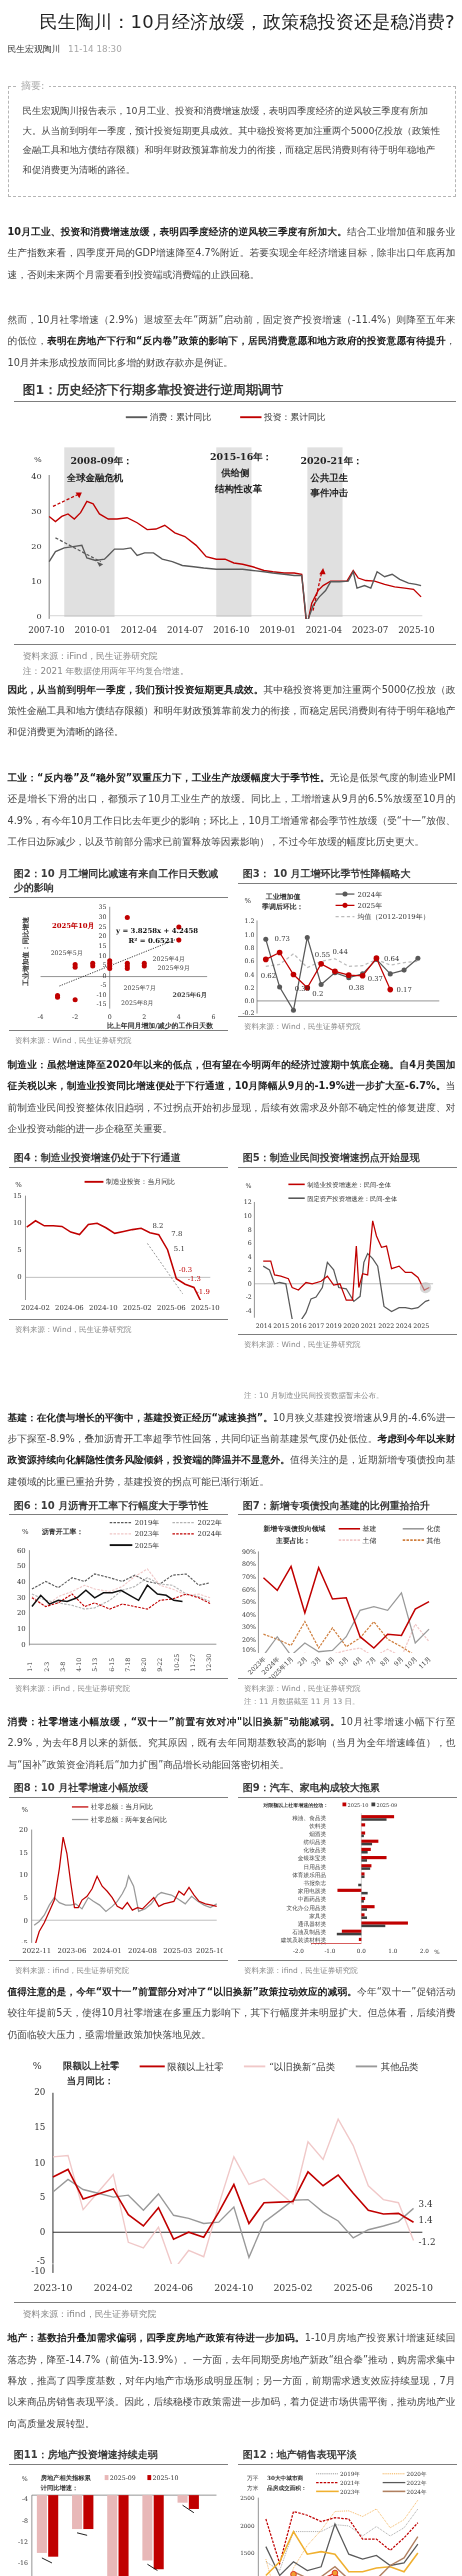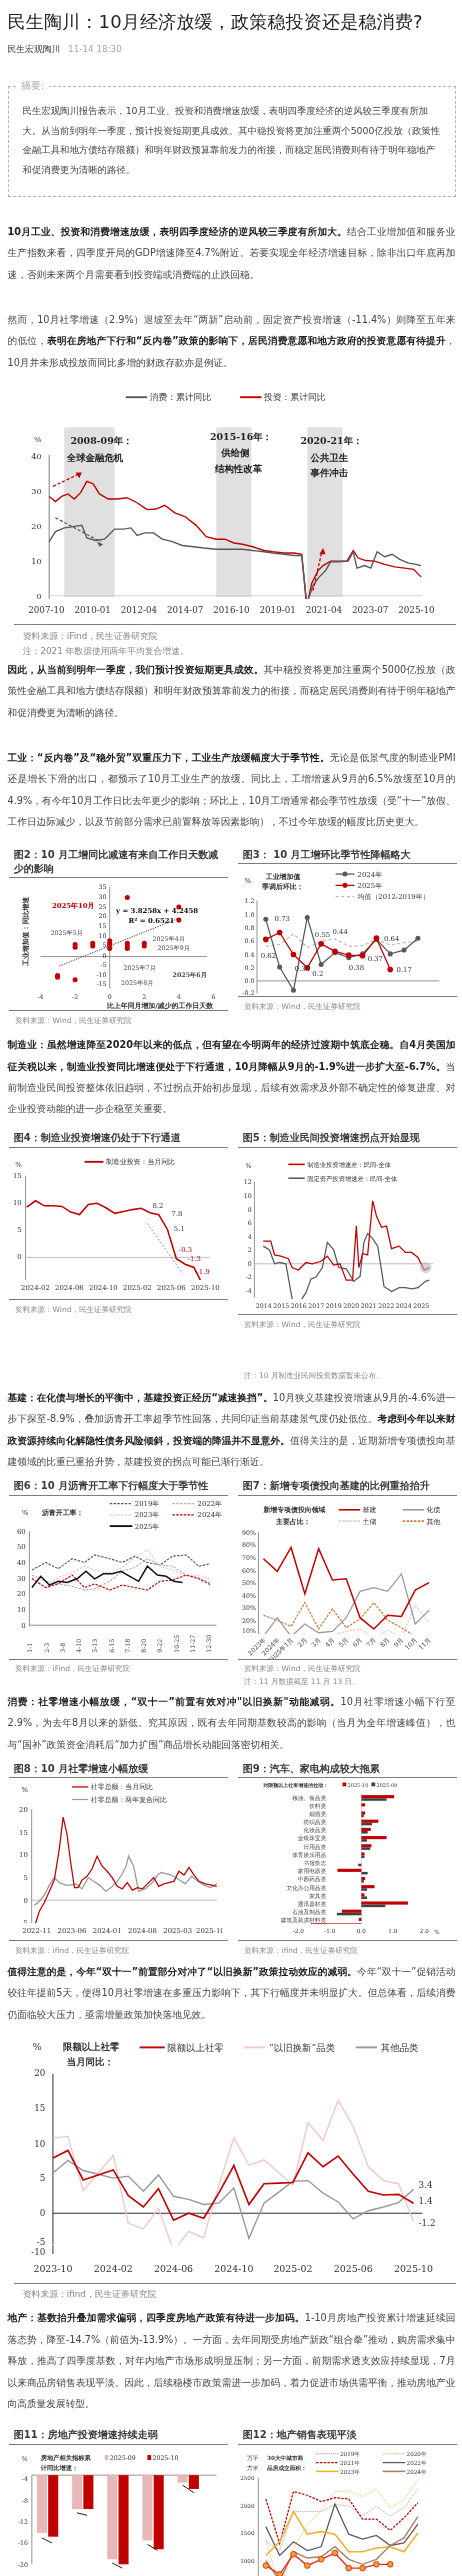--- a/index.html
+++ b/index.html
@@ -10,20 +10,21 @@
     color: #333333;
     overflow-x: hidden;
   }
   .page { padding: 7.5px 7.5px 0 7.5px; }
   .title {
     font-size: 18px;
     line-height: 28px;
     color: #222222;
     font-weight: normal;
     letter-spacing: 0.2px;
+    margin-left: 32px;
   }
   .meta { margin-top: 8.8px; font-size: 8.8px; color: #333; }
   .meta .time { color: #a7a7a7; margin-left: 5px; }
   .summary {
     margin-top: 30px;
     border: 0.6px dashed #b5b5b5;
     padding: 14px 14px 16.4px 14px;
     position: relative;
   }
   .summary-label {
@@ -65,20 +66,21 @@
     <p>民生宏观陶川报告表示，10月工业、投资和消费增速放缓，表明四季度经济的逆风较三季度有所加大。从当前到明年一季度，预计投资短期更具成效。其中稳投资将更加注重两个5000亿投放（政策性金融工具和地方债结存限额）和明年财政预算靠前发力的衔接，而稳定居民消费则有待于明年稳地产和促消费更为清晰的路径。</p>
   </div>
 
   <p class="para"><b>10月工业、投资和消费增速放缓，表明四季度经济的逆风较三季度有所加大。</b><span>结合工业增加值和服务业生产指数来看，四季度开局的GDP增速降至4.7%附近。若要实现全年经济增速目标，除非出口年底再加速，否则未来两个月需要看到投资端或消费端的止跌回稳。</span></p>
 
   <p class="para"><span>然而，10月社零增速（2.9%）退坡至去年“两新”启动前，固定资产投资增速（-11.4%）则降至五年来的低位，</span><b>表明在房地产下行和“反内卷”政策的影响下，居民消费意愿和地方政府的投资意愿有待提升</b><span>，10月并未形成投放而同比多增的财政存款亦是例证。</span></p>
 
 </div>
 
 <div class="fig-wrap" style="margin-top:8.8px;">
+  <div class="fig-title large">图1：历史经济下行期多靠投资进行逆周期调节</div>
   <svg class="svg-text" width="441" height="217" viewBox="0 0 702 345">
     <g font-size="14" fill="#333">
       <line x1="178" y1="24" x2="212" y2="24" stroke="#595959" stroke-width="3"></line>
       <text x="216" y="29">消费：累计同比</text>
       <line x1="360" y1="24" x2="394" y2="24" stroke="#c00000" stroke-width="3"></line>
       <text x="398" y="29">投资：累计同比</text>
     </g>
     <rect x="80" y="72" width="80" height="270" fill="#e0e0e0"></rect>
     <rect x="322" y="72" width="56" height="270" fill="#e0e0e0"></rect>
     <rect x="467" y="72" width="56" height="270" fill="#e0e0e0"></rect>

